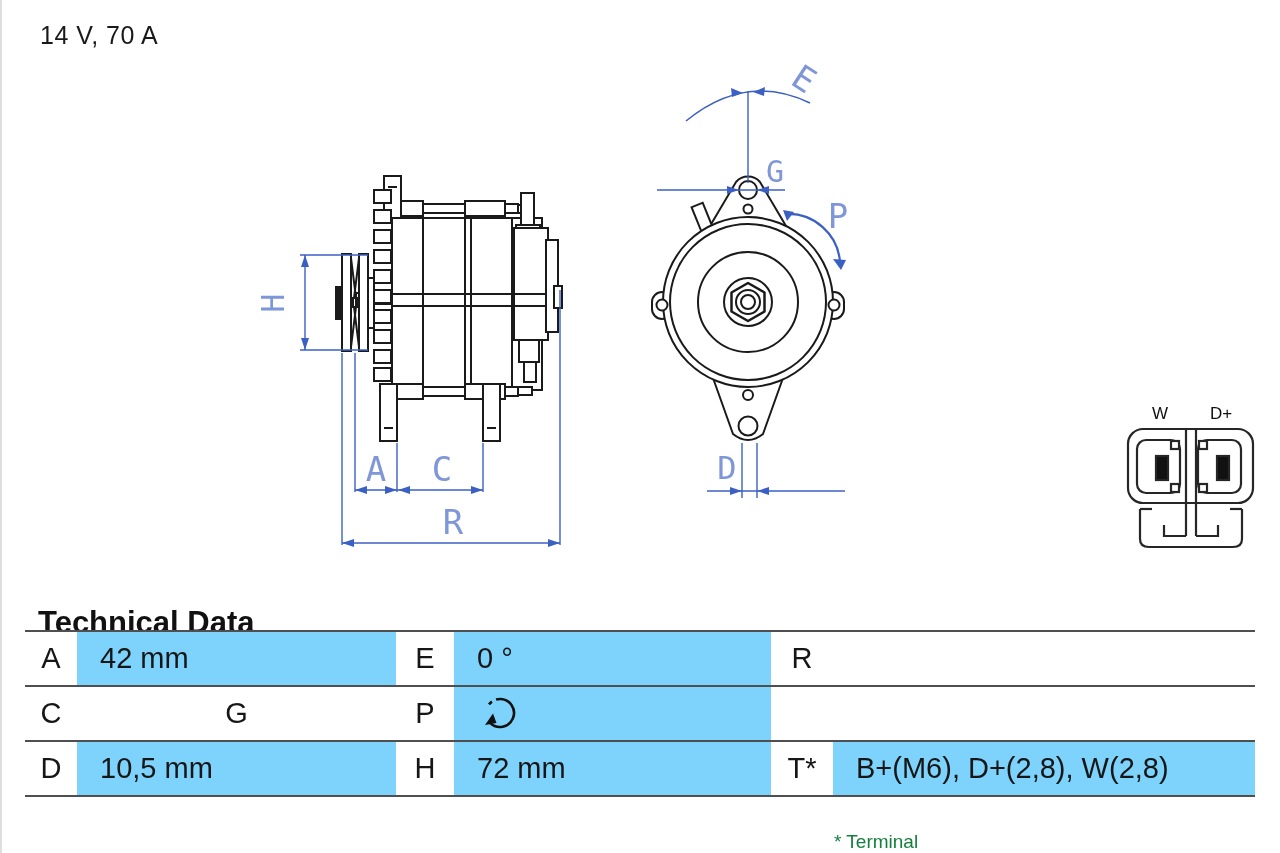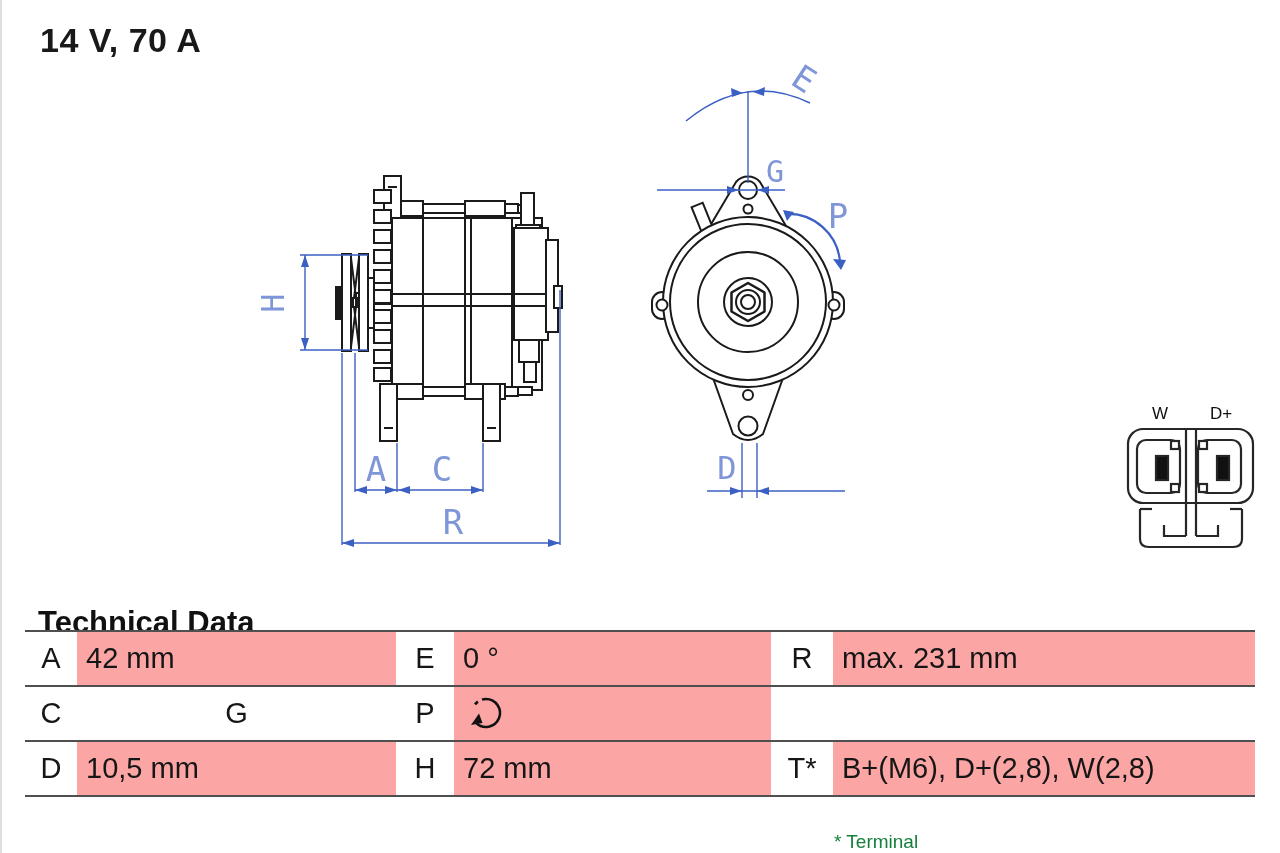--- a/index.html
+++ b/index.html
@@ -1,32 +1,32 @@
 <!DOCTYPE html>
 <html><head>
 <meta charset="utf-8">
 <style>
   html,body{margin:0;padding:0;background:#ffffff;}
   .page{
     position:relative;width:1280px;height:853px;background:#fff;overflow:hidden;
     font-family:"Liberation Sans", sans-serif;color:#161616;
   }
   .left-edge{position:absolute;left:0;top:0;width:2px;height:853px;background:#dedede;}
-  .title{position:absolute;left:40px;top:21px;font-size:34px;font-weight:700;letter-spacing:0.5px;color:#191919;}
+  .title{position:absolute;left:40px;top:21px;font-size:25px;font-weight:400;letter-spacing:0.5px;color:#191919;}
   .drawing-svg{position:absolute;left:0;top:0;width:1280px;height:580px;}
   .tech-heading{position:absolute;left:38px;top:586px;font-size:31px;font-weight:700;color:#111;margin-top:19px;}
   .tech-table{position:absolute;left:25px;top:630px;width:1230px;}
   .t-row{
     display:grid;grid-template-columns:52px 319px 58px 317px 62px 1fr;
     height:53px;border-top:2px solid #4f4f4f;
   }
   .t-row:last-child{border-bottom:2px solid #4f4f4f;}
   .t-cell{display:flex;align-items:center;font-size:29px;}
   .t-label{background:#ffffff;justify-content:center;}
-  .t-value{background:#fca5a5;padding-left:9px;}
+  .t-value{background:#7dd3fc;padding-left:23px;}
   .rot-icon{margin-left:2px;}
   .footnote{position:absolute;left:834px;top:831px;font-size:19px;color:#15803d;}
   svg text{font-family:"DejaVu Sans Mono", monospace;}
   svg .conn-label{font-family:"Liberation Sans", sans-serif;}
 </style>
 </head>
 <body>
 
 <div class="page">
   <div class="left-edge"></div>
@@ -209,21 +209,20 @@
 
   <div class="tech-heading">Technical Data</div>
 
   <div class="tech-table">
     <div class="t-row">
       <div class="t-cell t-label">A</div>
       <div class="t-cell t-value">42 mm</div>
       <div class="t-cell t-label">E</div>
       <div class="t-cell t-value">0 °</div>
       <div class="t-cell t-label">R</div>
-      <div class="t-cell t-value">max. 231 mm</div>
     </div>
     <div class="t-row">
       <div class="t-cell t-label">C</div>
       <div class="t-cell t-label">G</div>
       <div class="t-cell t-label">P</div>
       <div class="t-cell t-value">
         <svg class="rot-icon" width="40" height="40" viewBox="0 0 40 40" xmlns="http://www.w3.org/2000/svg">
           <path d="M21,5 A14,14 0 1 1 11.1,28.9" fill="none" stroke="#111" stroke-width="2.6"></path>
           <path d="M21,5 A14,14 0 0 0 8.9,12" fill="none" stroke="#111" stroke-width="2.6" stroke-dasharray="4,4.5"></path>
           <polygon points="6,31 14,19.5 17.5,29" fill="#111"></polygon>

